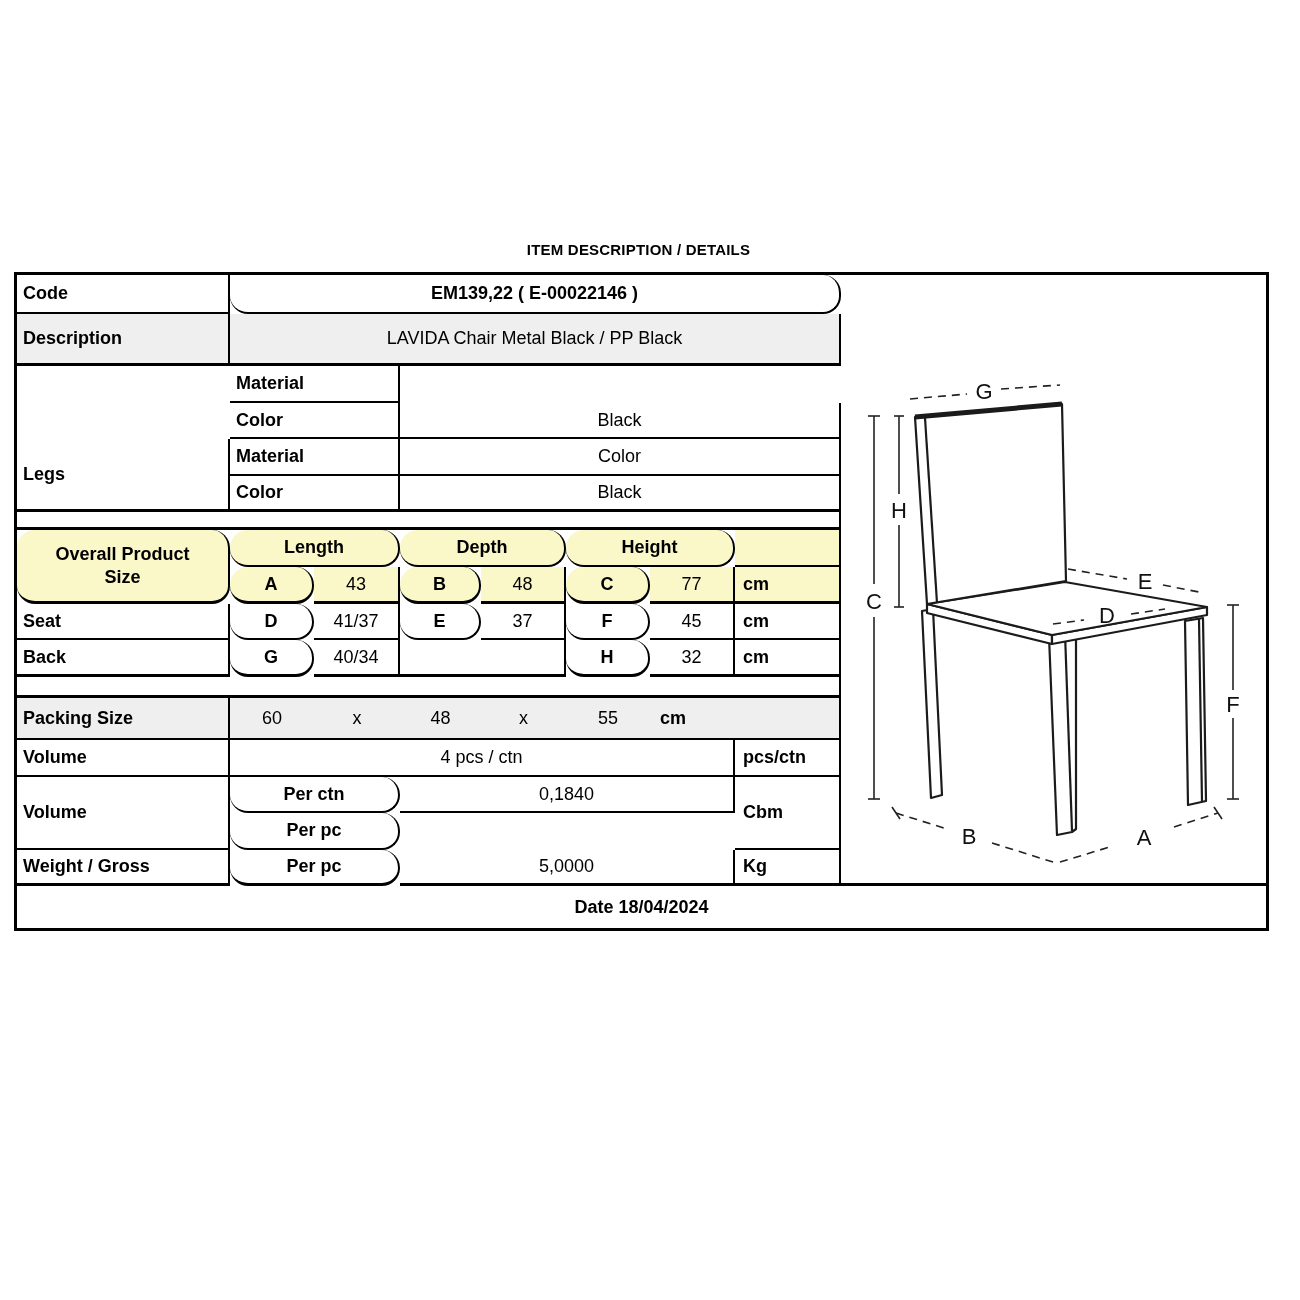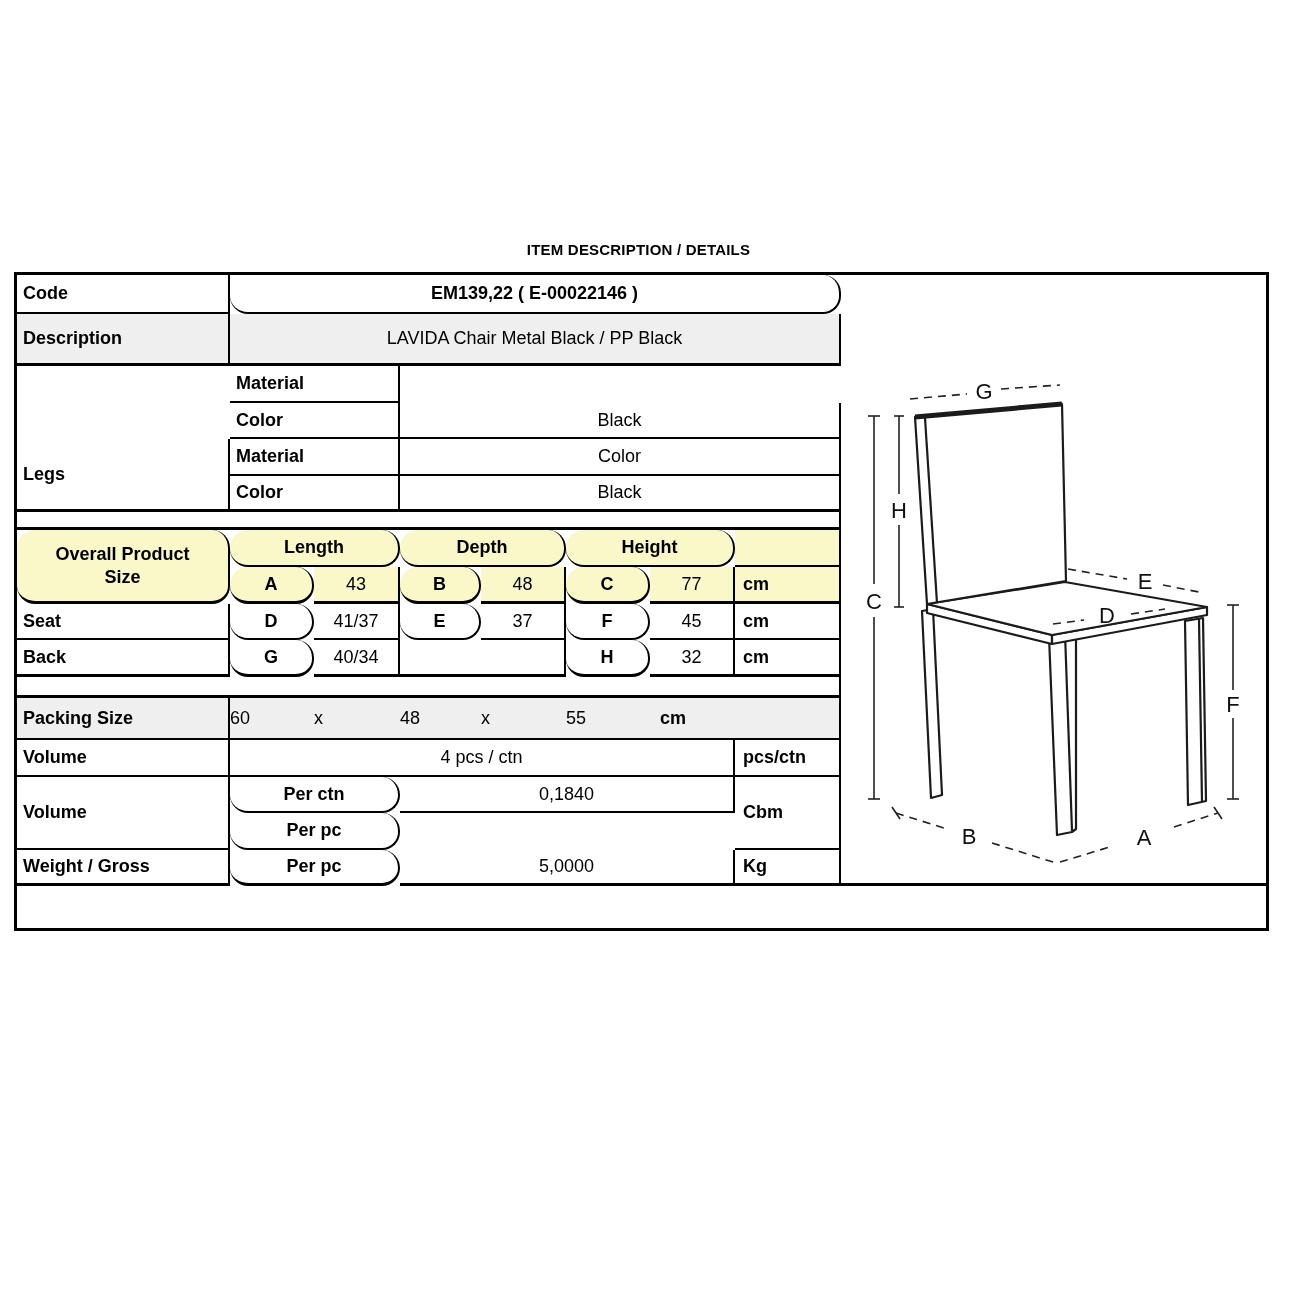--- a/index.html
+++ b/index.html
@@ -31,21 +31,21 @@
   .gry{background:#efefef;}
   .bb3{border-bottom-width:3px;}
   .nbr{border-right:none;}
   .nbb{border-bottom:none;}
   .wrapnarrow{display:inline-block;max-width:170px;text-align:center;line-height:1.25;}
   .packgrid{
     display:grid;width:100%;
     grid-template-columns:84px 86px 81px 85px 84px 85px 106px;
     align-items:center;
   }
-  .packgrid span{text-align:left;}
+  .packgrid span{text-align:center;}
   .packgrid .pu{text-align:left;padding-left:10px;font-weight:bold;}
   .drawcell{align-items:stretch;padding:0;}
   svg text{font-family:"Liberation Sans",sans-serif;font-size:22px;fill:#111;}
 </style>
 </head>
 <body>
 
 <div class="title">ITEM DESCRIPTION / DETAILS</div>
 
 <div class="sheet">
@@ -187,14 +187,15 @@
         <text x="33" y="243">C</text>
         <text x="304" y="223">E</text>
         <text x="266" y="257">D</text>
         <text x="392" y="346">F</text>
         <text x="128" y="478">B</text>
         <text x="303" y="479">A</text>
       </g>
     </svg>
   </div>
 
+  <div class="c cen bold nbb nbr" style="grid-area:18/1/19/10">Date 18/04/2024</div>
 
 </div>
 
 </body></html>

